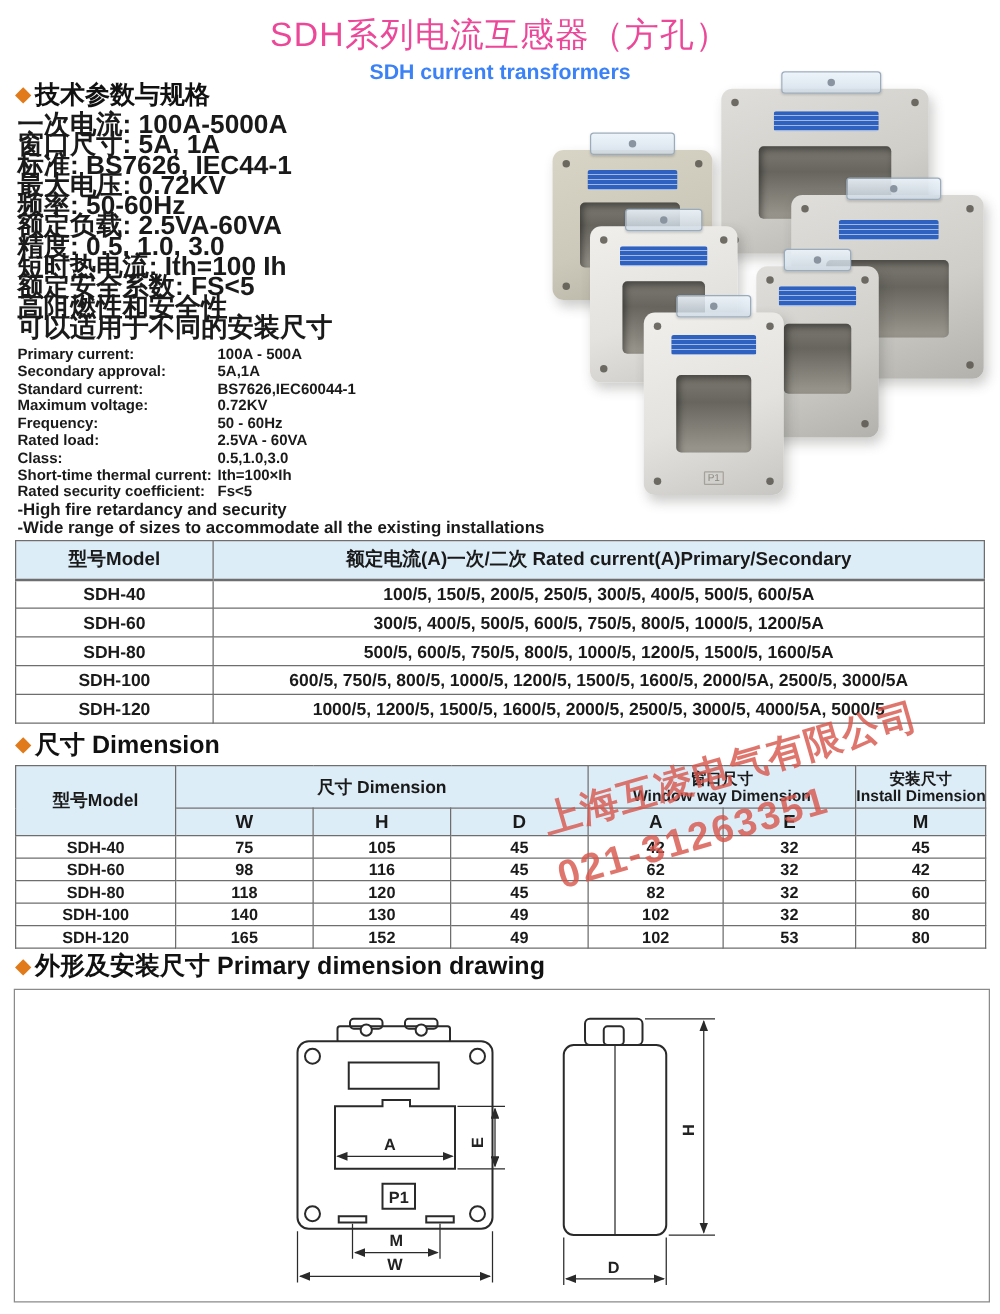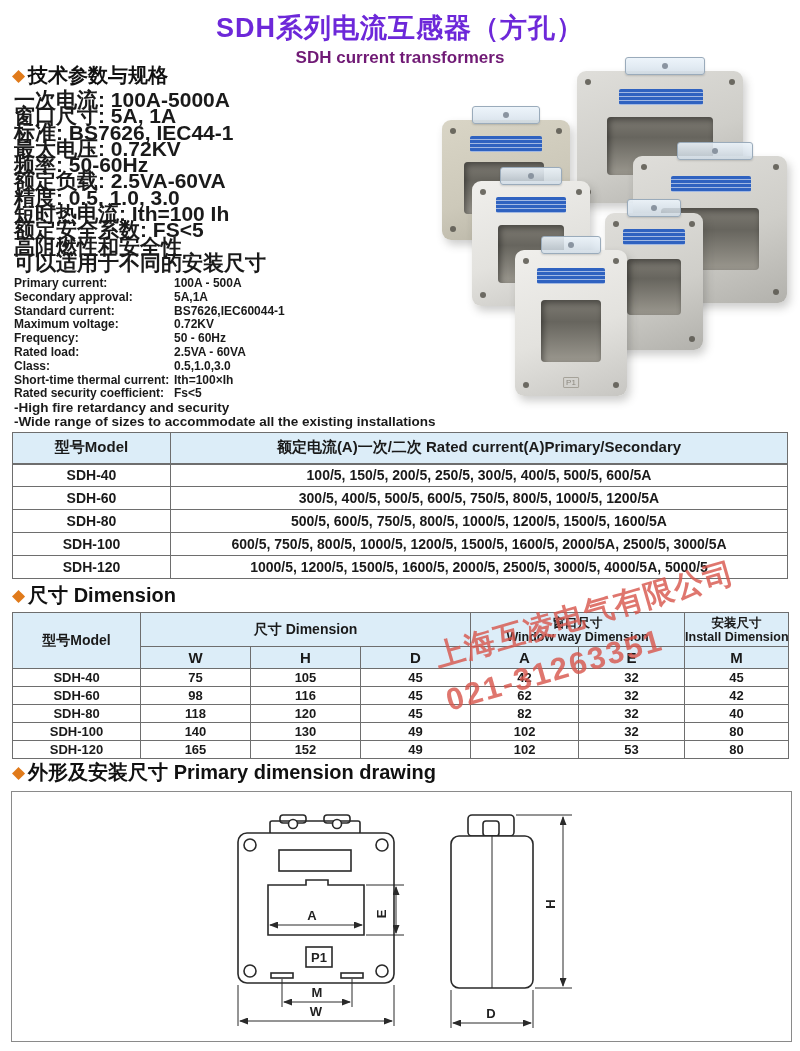--- a/index.html
+++ b/index.html
@@ -2,22 +2,22 @@
 <html><head>
 <meta charset="utf-8">
 <style>
   * { margin:0; padding:0; box-sizing:border-box; }
   html,body { background:#ffffff; }
   body { font-family:"Liberation Sans","DejaVu Sans",sans-serif; color:#1a1a1a; }
   .page { position:relative; width:800px; height:1051px; background:#fff; overflow:hidden; margin:0 auto; }
 
   
   .title-wrap { position:absolute; top:10px; left:0; width:100%; text-align:center; }
-  .main-title { font-size:27px; font-weight:bold; color:#6d28d9; letter-spacing:1px; }
-  .sub-title  { font-size:17px; font-weight:bold; color:#701a75; margin-top:2px; }
+  .main-title { font-size:27px; font-weight:normal; color:#ec4899; letter-spacing:1px; }
+  .sub-title  { font-size:17px; font-weight:bold; color:#3b82f6; margin-top:2px; }
 
   
   .sec-head { position:absolute; left:12px; display:flex; align-items:center; gap:3px;
               font-size:20px; font-weight:bold; color:#111; white-space:nowrap; }
   .sec-head .diamond { color:#e07a1a; font-size:17px; line-height:1; }
   .sec1 { top:62px; } .sec2 { top:582px; } .sec3 { top:759px; }
 
   
   .specs-zh { position:absolute; left:14px; top:92px; }
   .specs-zh .line { font-size:21px; line-height:16.3px; font-weight:600; white-space:nowrap; }
@@ -299,21 +299,21 @@
         <td>32</td>
         <td>42</td>
       </tr>
       <tr>
         <td>SDH-80</td>
         <td>118</td>
         <td>120</td>
         <td>45</td>
         <td>82</td>
         <td>32</td>
-        <td>40</td>
+        <td>60</td>
       </tr>
       <tr>
         <td>SDH-100</td>
         <td>140</td>
         <td>130</td>
         <td>49</td>
         <td>102</td>
         <td>32</td>
         <td>80</td>
       </tr>

